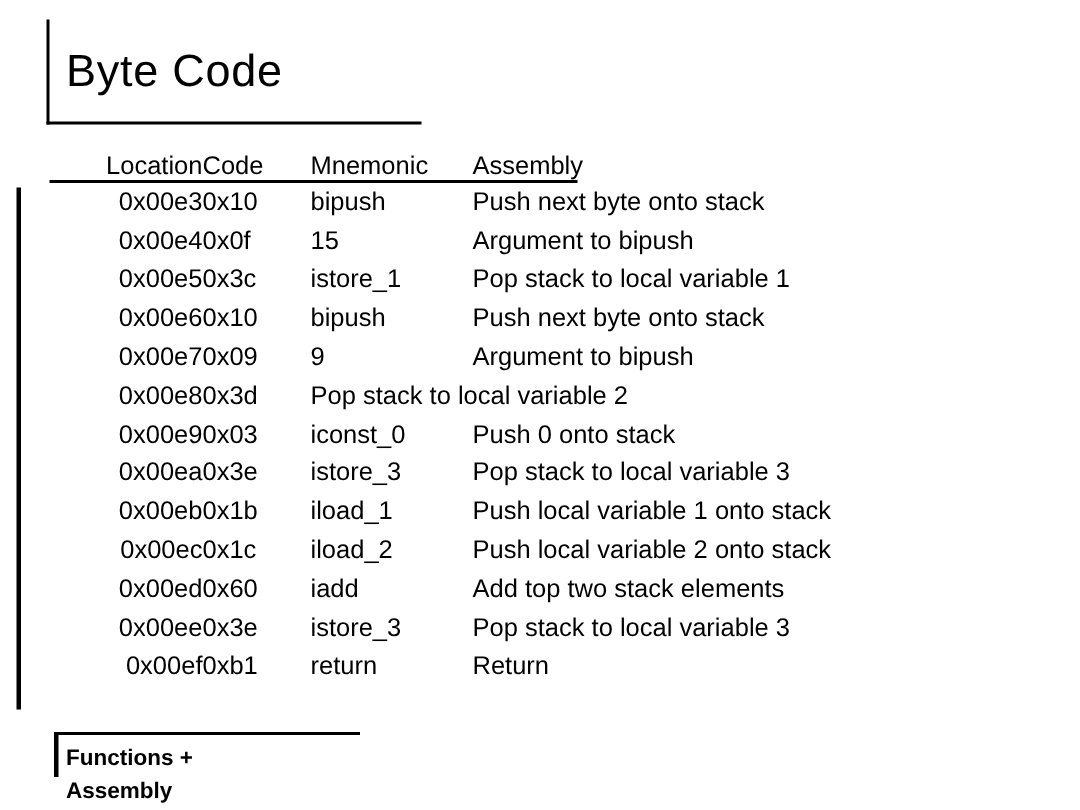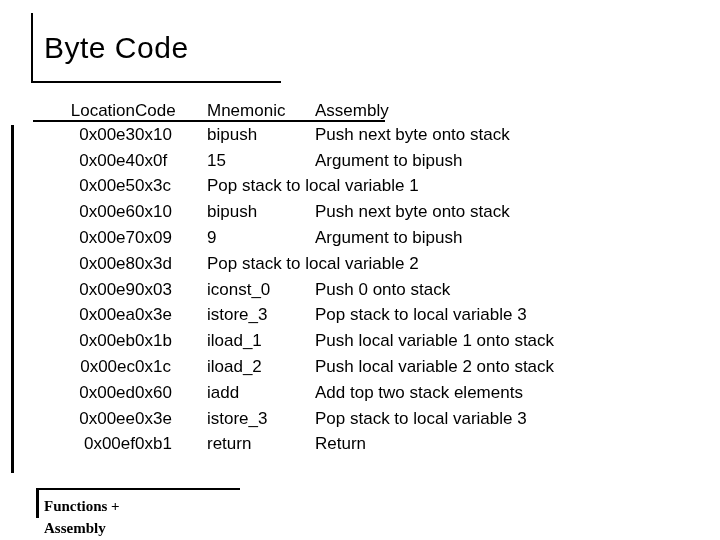--- a/index.html
+++ b/index.html
@@ -77,21 +77,20 @@
     position:absolute;
     left:0;top:0;
     width:2.5px;height:28px;
     background:#000;
   }
   .footer-text{
     padding:5px 0 0 8px;
     font-size:15px;
     font-weight:700;
     line-height:22px;
-    font-family:Liberation Serif, serif;
   }
 </style>
 </head>
 <body>
 
 <div class="slide">
 
   <div class="title-block"></div>
   <h1 class="title-text" style="margin:11px;font-weight:400;">Byte Code</h1>
 
@@ -113,20 +112,21 @@
         </div>
         <div class="trow">
           <span class="col-location">0x00e4</span>
           <span class="col-code">0x0f</span>
           <span class="col-mnemonic">15</span>
           <span class="col-meaning">Argument to bipush</span>
         </div>
         <div class="trow">
           <span class="col-location">0x00e5</span>
           <span class="col-code">0x3c</span>
+          <span class="col-mnemonic">istore_1</span>
           <span class="col-meaning">Pop stack to local variable 1</span>
         </div>
         <div class="trow">
           <span class="col-location">0x00e6</span>
           <span class="col-code">0x10</span>
           <span class="col-mnemonic">bipush</span>
           <span class="col-meaning">Push next byte onto stack</span>
         </div>
         <div class="trow">
           <span class="col-location">0x00e7</span>

